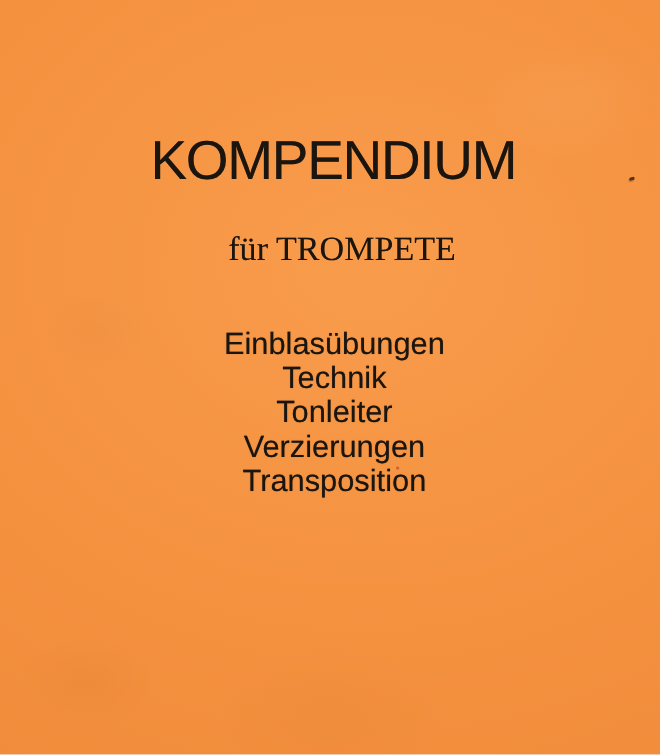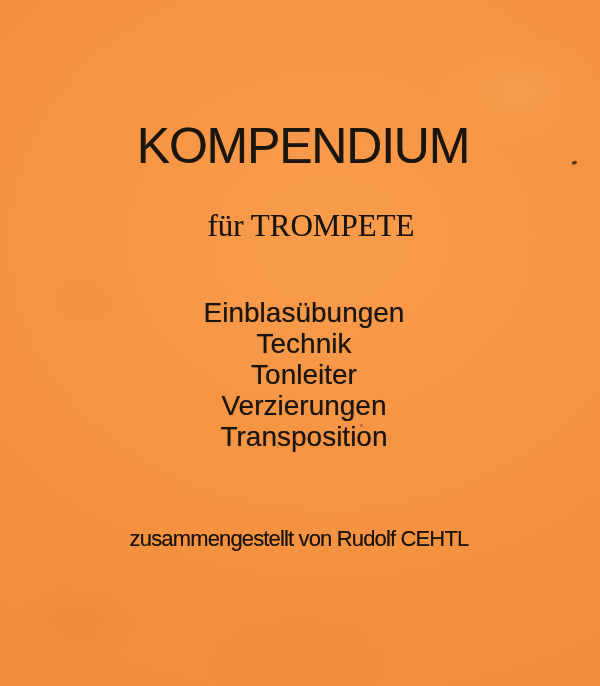--- a/index.html
+++ b/index.html
@@ -124,18 +124,17 @@
   <div class="subtitle">für TROMPETE</div>
 
   <ul class="contents">
     <li>Einblasübungen</li>
     <li>Technik</li>
     <li>Tonleiter</li>
     <li>Verzierungen</li>
     <li>Transposition</li>
   </ul>
 
-  <div class="credit">zusammengestellt von Rudolf CEHTL</div>
 
   <span class="speck speck-right"></span>
   <span class="speck speck-red"></span>
 
 </div>
 
 </body></html>

